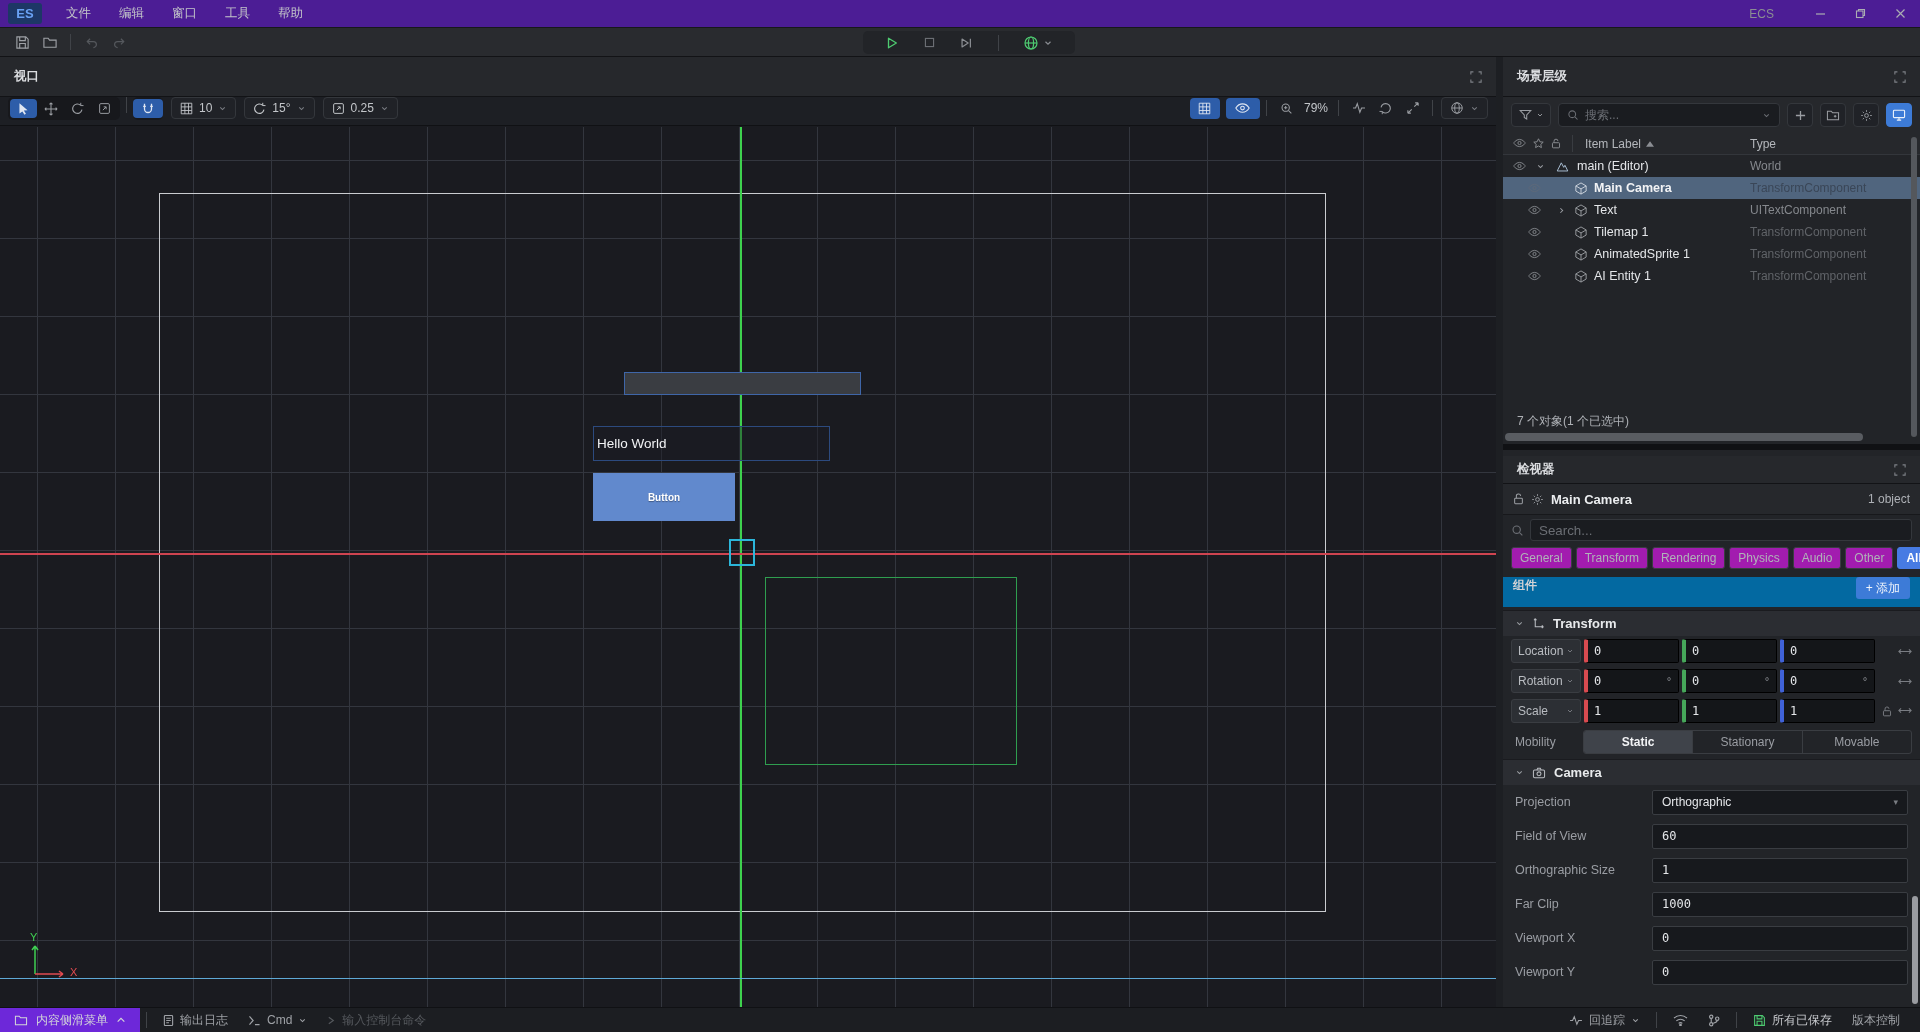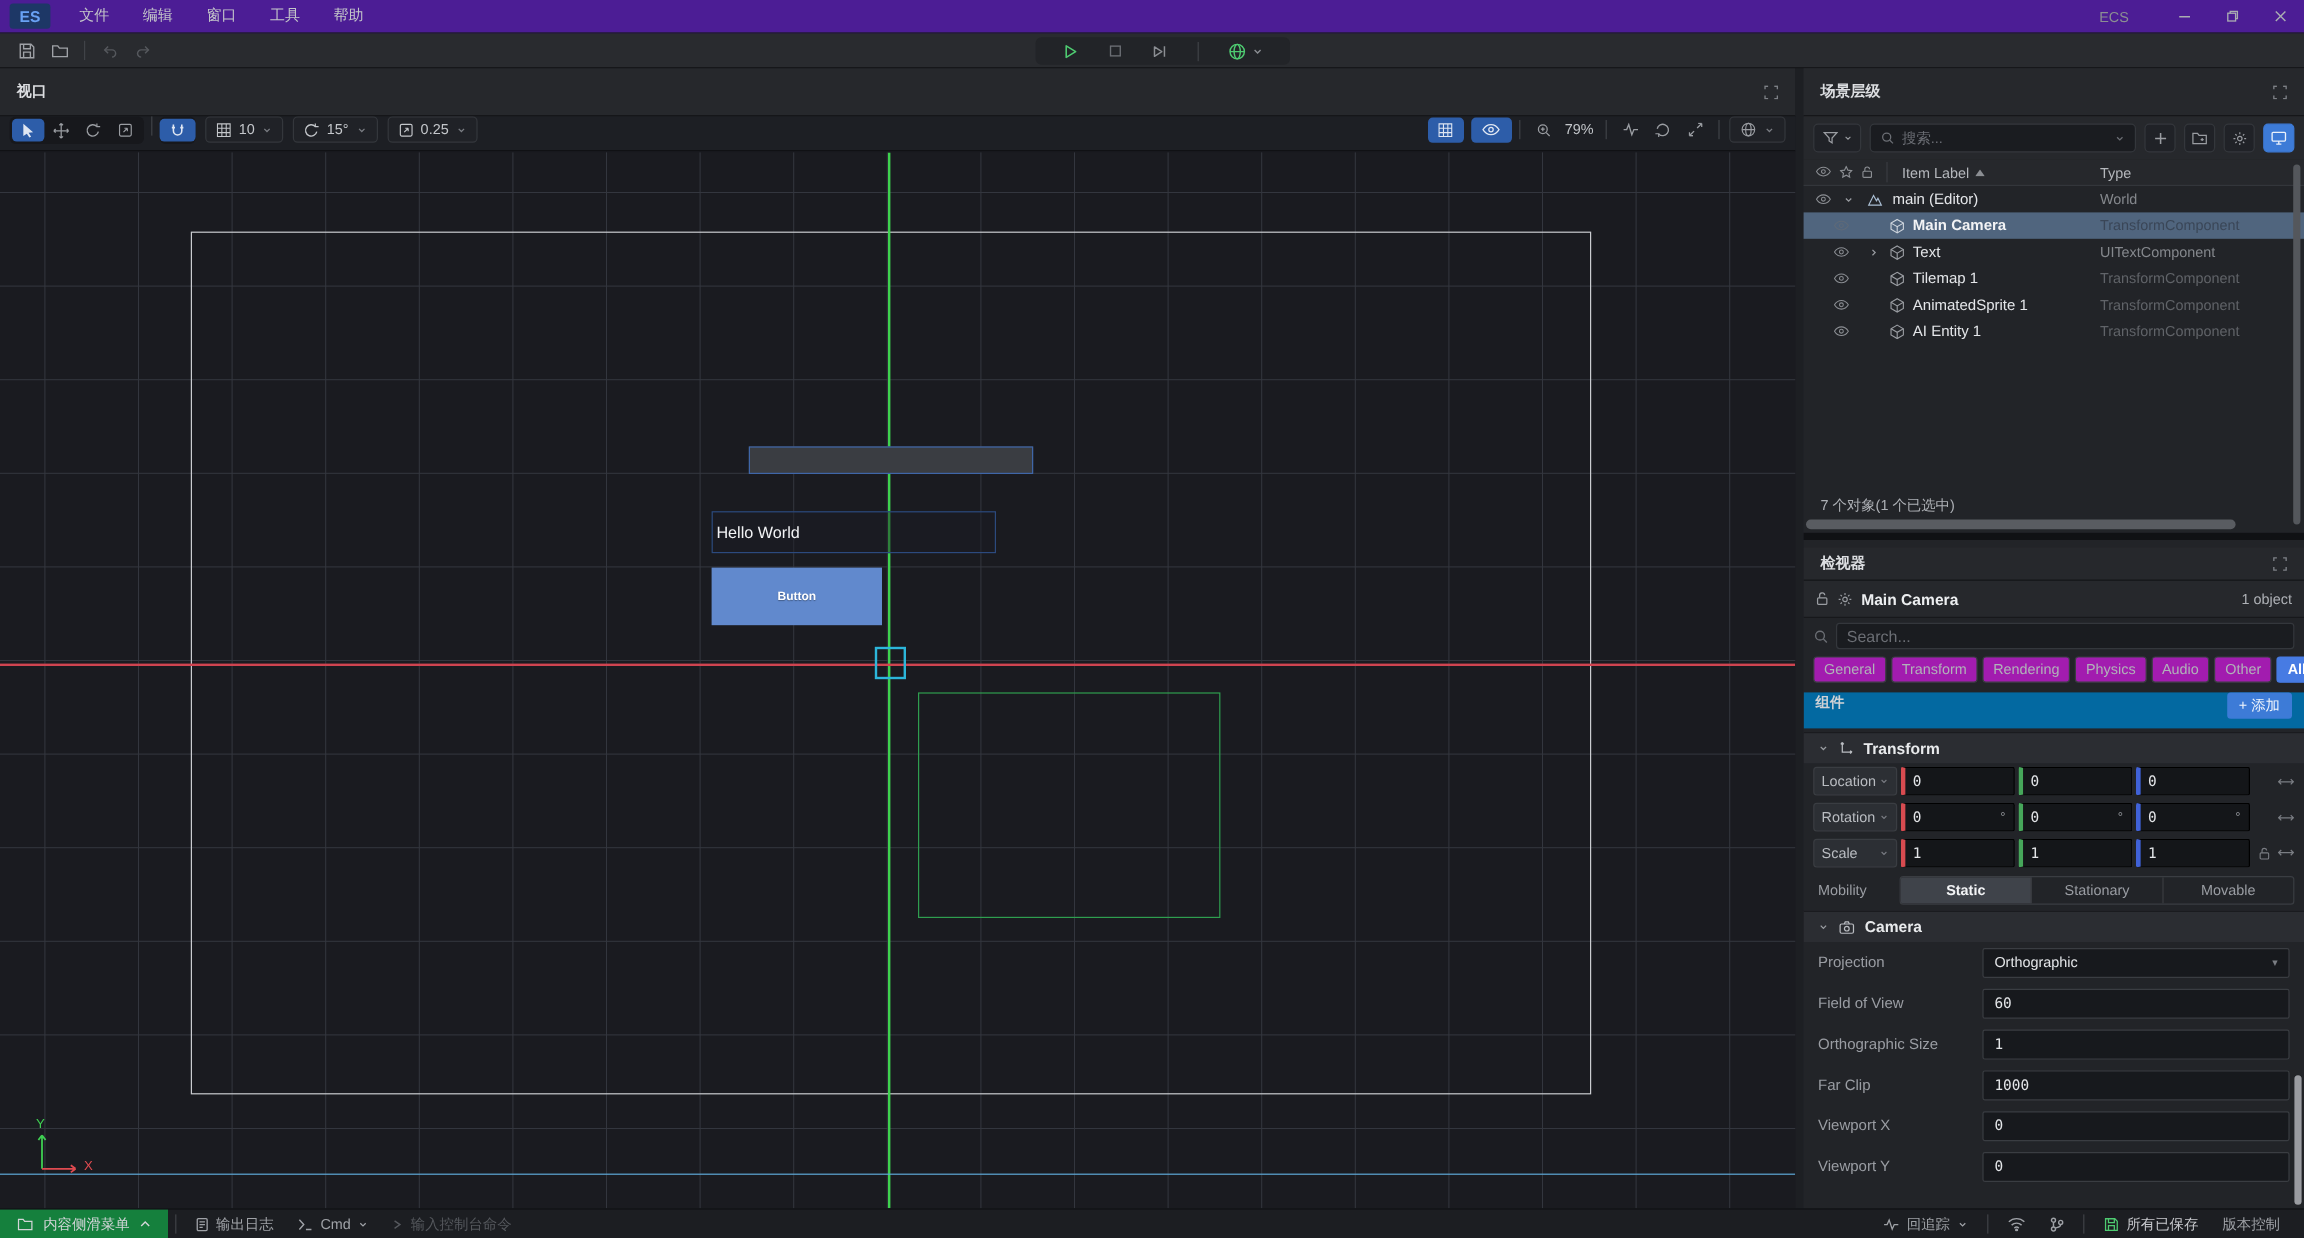--- a/index.html
+++ b/index.html
@@ -128,21 +128,21 @@
   .seg-opt.active { background:#3f434a; color:#f2f3f5; font-weight:bold; }
   .cam-row { height:34px; display:flex; align-items:center; padding:0 12px; }
   .cam-label { width:137px; color:#9a9da3; font-size:12.5px; }
   .cam-input { flex:1; height:25px; background:#17191d; border:1px solid #3a3d42; border-radius:2px; display:flex; align-items:center; padding:0 9px; color:#e4e6e9; font-family:"DejaVu Sans Mono",monospace; font-size:12px; }
   .cam-input.select { font-family:"Liberation Sans",sans-serif; }
   .cam-input .dd { margin-left:auto; color:#7a7d83; font-size:9px; }
   .v-scroll-i { position:absolute; right:2px; top:440px; width:6px; height:108px; background:#9a9ca1; border-radius:3px; }
 
   
   .statusbar { position:absolute; left:0; top:1007px; width:1920px; height:25px; background:#1c1e22; border-top:1px solid #101114; display:flex; align-items:center; font-size:12px; }
-  .sb-block { height:25px; display:flex; align-items:center; gap:8px; padding:0 14px; background:#15803d; color:#d3d5d8; }
+  .sb-block { height:25px; display:flex; align-items:center; gap:8px; padding:0 14px; background:#6d28d9; color:#d3d5d8; }
   .sb-item { display:flex; align-items:center; gap:6px; color:#9fa2a7; padding:0 10px; }
   .sb-item.dim { color:#55585d; }
   .sb-right { margin-left:auto; display:flex; align-items:center; padding-right:10px; }
   .sb-right .green { color:#4ecb71; }
   svg { display:block; }
 </style>
 </head>
 <body>
 
 <div class="window">

